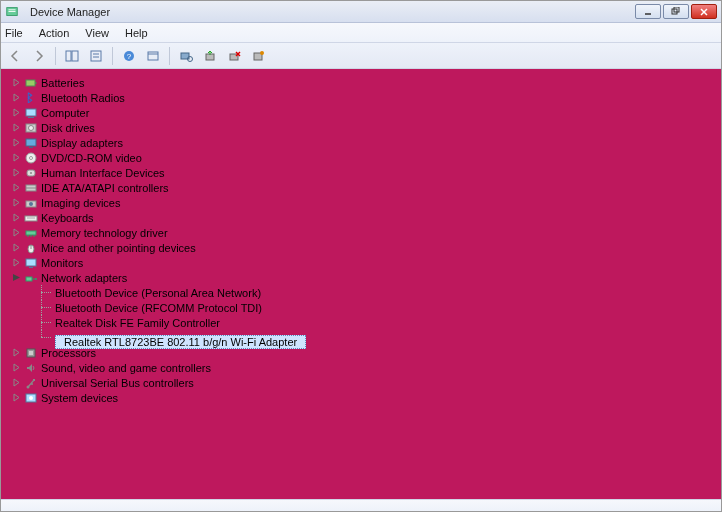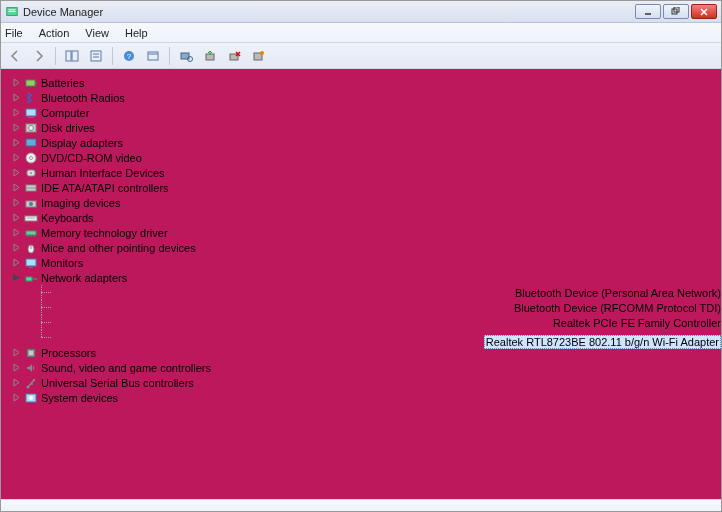--- a/index.html
+++ b/index.html
@@ -14,20 +14,21 @@
   display: flex;
   flex-direction: column;
 }
 .titlebar {
   height: 22px;
   background: linear-gradient(#eaeef6, #d7dfef);
   border-bottom: 1px solid #b8c2d8;
   display: flex;
   align-items: center;
   padding: 0 4px;
+  gap: 7px;
 }
 .titlebar .icon { width: 14px; height: 14px; margin-right: 4px; }
 .titlebar .title { flex: 1; color: #222; }
 .win-controls { display: flex; gap: 2px; }
 .win-btn {
   width: 26px; height: 15px;
   border: 1px solid #7a8aa8;
   background: linear-gradient(#f0f4fb,#d4dff0);
   border-radius: 2px;
   display: flex; align-items: center; justify-content: center;
@@ -79,21 +80,21 @@
 .tree-row .expander svg { width: 9px; height: 9px; }
 .tree-row .dev-icon {
   width: 14px; height: 14px;
   margin-right: 3px;
   display: inline-flex; align-items: center; justify-content: center;
 }
 .tree-row .dev-icon svg { width: 14px; height: 14px; }
 .tree-row .label { color: #000; }
 .child { padding-left: 28px; }
 .childrow {
-  display: flex; align-items: center; height: 15px; justify-content: space-between;
+  display: flex; align-items: center; height: 15px;
 }
 .childrow .branch {
   width: 18px; height: 15px; position: relative;
 }
 .childrow .branch::before {
   content: ""; position: absolute; left: 4px; top: 0; bottom: 0;
   border-left: 1px dotted #a0a0a0;
 }
 .childrow .branch::after {
   content: ""; position: absolute; left: 4px; top: 7px; width: 10px;
@@ -430,30 +431,30 @@
           </svg></span>
         <span class="label">Bluetooth Device (RFCOMM Protocol TDI)</span>
       </div>
       <div class="childrow">
         <span class="branch"></span>
         <span class="dev-icon"><svg viewBox="0 0 14 14">
             <rect x="2" y="6" width="5" height="4" fill="#8bd" stroke="#468"></rect>
             <line x1="7" y1="8" x2="11" y2="8" stroke="#468"></line>
             <circle cx="11" cy="8" r="1.2" fill="#468"></circle>
           </svg></span>
-        <span class="label">Realtek PCIe FE Family Controller</span>
+        <span class="label">Realtek Disk FE Family Controller</span>
       </div>
       <div class="childrow last selrow selected-wrap">
         <span class="branch"></span>
         <span class="dev-icon"><svg viewBox="0 0 14 14">
             <rect x="2" y="6" width="5" height="4" fill="#8bd" stroke="#468"></rect>
             <line x1="7" y1="8" x2="11" y2="8" stroke="#468"></line>
             <circle cx="11" cy="8" r="1.2" fill="#468"></circle>
           </svg></span>
-        <span class="label" style="background: rgb(207, 228, 255); border: 1px dotted rgb(90, 138, 192); padding: 0px 1px; margin-top: 8px;">Realtek RTL8723BE 802.11 b/g/n Wi-Fi Adapter</span>
+        <span class="label" style="background: rgb(207, 228, 255); border: 1px dotted rgb(90, 138, 192); padding: 0px 8px; margin-top: 8px;">Realtek RTL8723BE 802.11 b/g/n Wi-Fi Adapter</span>
       </div>
     </div>
     <div class="tree-row">
       <span class="expander">
         <svg viewBox="0 0 9 9">
           <polygon points="2,1 7,4.5 2,8" fill="none" stroke="#888"></polygon>
         </svg>
       </span>
       <span class="dev-icon">
         <svg viewBox="0 0 14 14">

